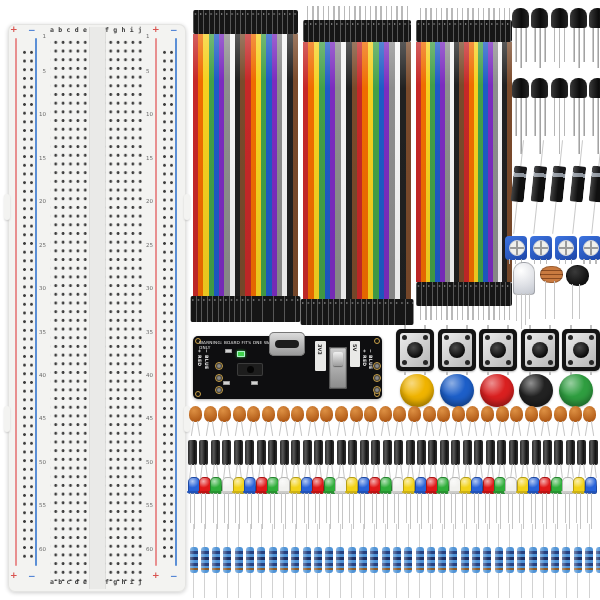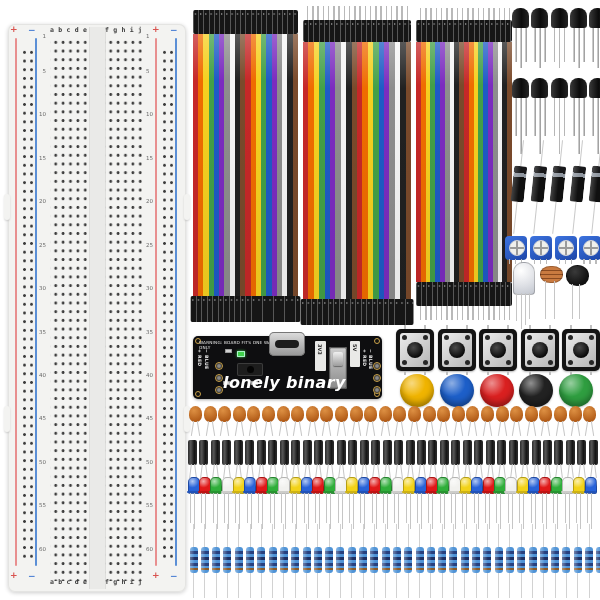--- a/index.html
+++ b/index.html
@@ -479,21 +479,20 @@
         <div class="m-knob"></div>
       </div>
     <div class="m-strip" style="left:157px;top:5px;height:26px;width:10px">
       <span class="m-striptext">5V</span>
     </div>
     <span class="m-vlabel" style="left:169px;top:13px">+ RED</span>
     <span class="m-vlabel" style="left:175px;top:13px">− BLUE</span>
     <div class="m-screw" style="left:180px;top:26px"></div>
     <div class="m-screw" style="left:180px;top:38px"></div>
     <div class="m-screw" style="left:180px;top:50px"></div>
-    <div class="m-brand">lonely binary</div>
   </div>
 
   <div class="abs" id="ceramics" style="left:189px;top:406px;width:411px;height:34px">
       <div class="ceramic" style="left: 0px; top: 0px;">
         <div class="cer-body"></div>
      <div class="cer-leg" style="left:3px;transform:rotate(9deg)"></div>
      <div class="cer-leg" style="left:9px;transform:rotate(-9deg)"></div>
       </div>
       <div class="ceramic" style="left: 14.6px; top: 0px;">
         <div class="cer-body"></div>

